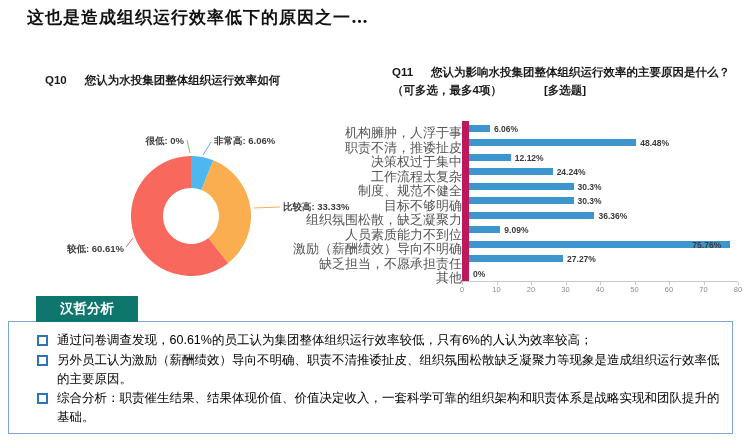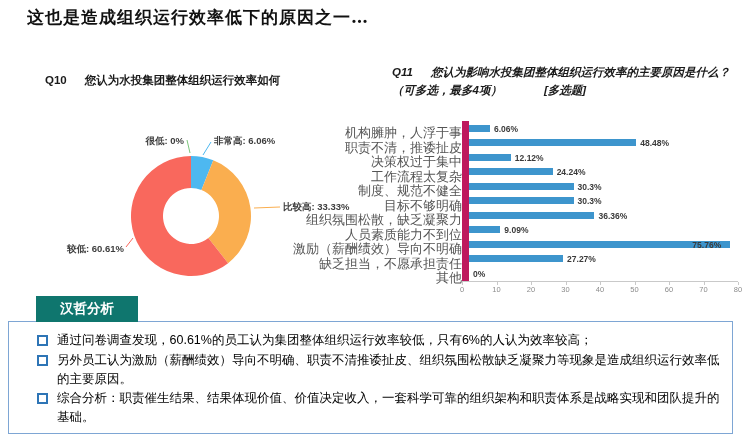--- a/index.html
+++ b/index.html
@@ -2,21 +2,21 @@
 <html><head>
 <meta charset="utf-8">
 <style>
   html,body{margin:0;padding:0;background:#e8e8e8;}
   #slide{position:relative;width:743px;height:442px;background:#ffffff;overflow:hidden;
          font-family:"Liberation Sans","DejaVu Sans",sans-serif;}
   #slide-title{position:absolute;left:10px;top:6px;font-family:"DejaVu Serif","Liberation Serif",serif;
          font-weight:bold;font-size:17px;color:#111;letter-spacing:1px;margin-left:17px;}
   .q-head{position:absolute;font-size:11.5px;font-weight:bold;color:#1a1a1a;line-height:1.55;}
   #q10-head{left:45px;top:72px;width:330px;}
-  #q11-head{left:392px;top:64px;width:350px;font-style:italic;}
+  #q11-head{left:392px;top:64px;width:350px;}
   .q-id{margin-right:18px;}
   .q-tag{margin-left:42px;}
   
   #donut-wrap{position:absolute;left:38px;top:116px;width:322px;height:186px;}
   
   #bar-wrap{position:absolute;left:384px;top:121px;width:356px;height:186px;}
   .bar-row{position:relative;height:14.5px;}
   .bar-cat{position:absolute;right:278px;top:3px;font-size:13px;color:#555;white-space:nowrap;}
   .bar-plot{position:absolute;left:78px;top:0;width:276px;height:14.5px;border-left:7px solid #be185d;}
   .bar-fill{position:absolute;left:0;top:3.5px;height:7px;}

